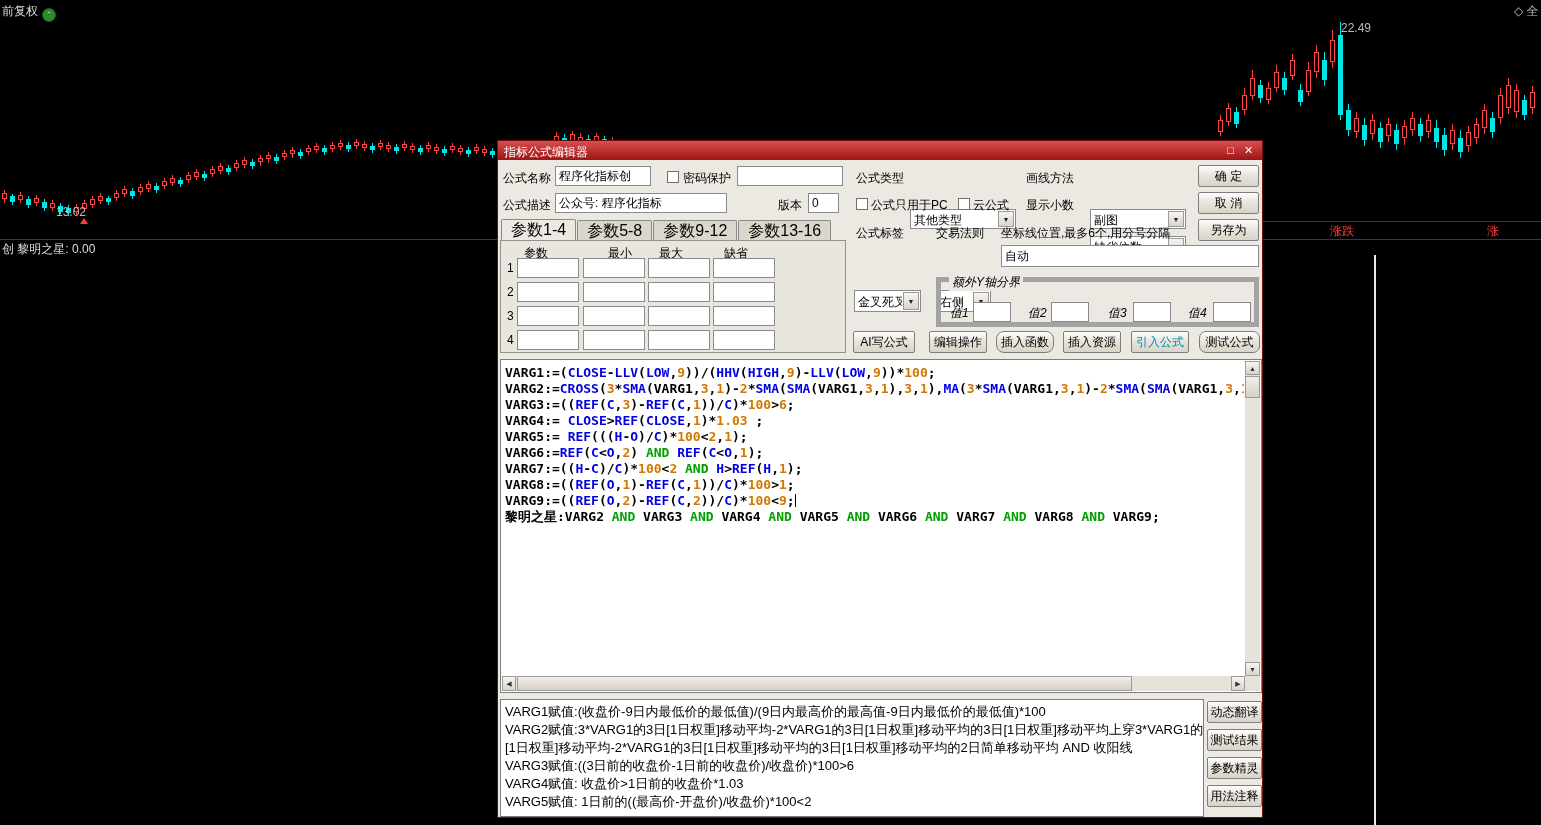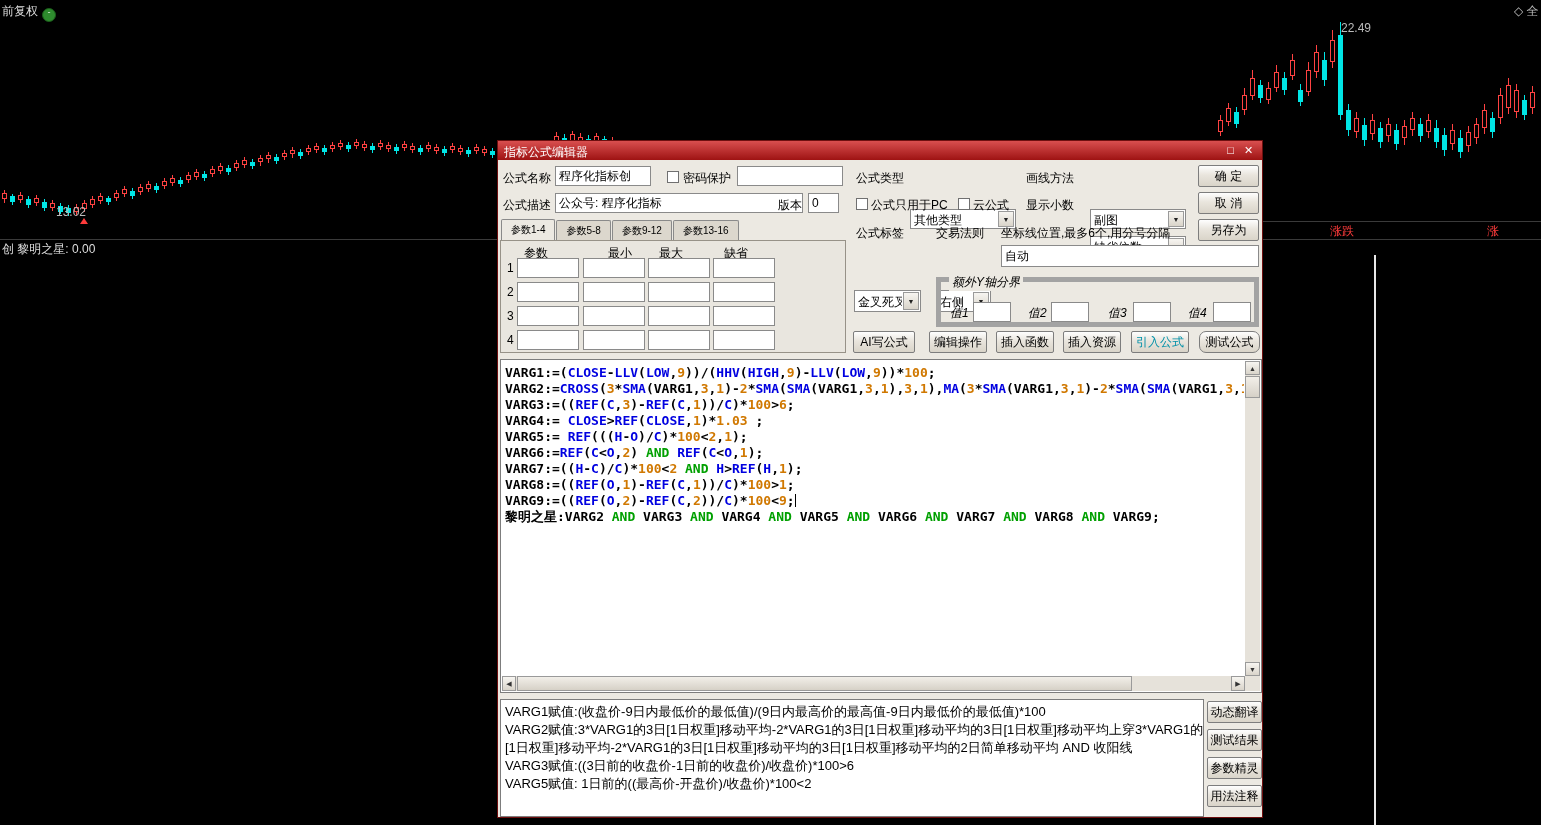--- a/index.html
+++ b/index.html
@@ -34,21 +34,21 @@
   .combo{position:absolute;background:#fff;border:1px solid #8a8a8a;box-sizing:border-box;margin-top:43px;}
   .combo .val{position:absolute;left:3px;top:2px;right:18px;overflow:hidden;white-space:nowrap;font-size:12px;}
   .combo .arrow{position:absolute;top:1px;right:1px;bottom:1px;width:16px;
     background:linear-gradient(#f7f5f1,#d9d4ca);border:1px solid #9a9a9a;box-sizing:border-box;
     display:flex;align-items:center;justify-content:center;font-size:7px;color:#222;cursor:pointer;}
   .btn{position:absolute;display:flex;align-items:center;justify-content:center;font-size:12px;
     color:#000;background:linear-gradient(#fefefe,#e9e5dd 45%,#d9d4c9);border:1px solid #7d7d7d;
     border-radius:2px;box-sizing:border-box;cursor:pointer;white-space:nowrap;}
   .btn.accent{color:#0090a8;}
   .tabs{position:absolute;height:21px;white-space:nowrap;}
-  .tab{display:inline-block;height:20px;line-height:20px;padding:0 9px;font-size:10px;
+  .tab{display:inline-block;height:20px;line-height:20px;padding:0 9px;font-size:16px;
     border:1px solid #8a8a8a;border-bottom:none;background:#dcd7cd;margin-right:1px;
     border-radius:2px 2px 0 0;cursor:pointer;vertical-align:bottom;text-align:center;}
   .tab.active{background:#ece9e2;height:21px;}
   .panel{position:absolute;border:1px solid #979288;box-sizing:border-box;background:#e9e6df;}
   .plbl{position:absolute;font-size:12px;color:#000;white-space:nowrap;}
   .grp{position:absolute;border:5px solid #a3a3a3;box-sizing:border-box;font-style:italic;}
   .glbl{position:absolute;top:-8px;left:8px;background:#ece9e2;padding:0 3px;font-size:12px;}
   
   .editor{position:absolute;background:#fff;border:1px solid #7d7d7d;box-sizing:border-box;}
   .code{position:absolute;left:1px;top:1px;right:17px;bottom:17px;overflow:hidden;
@@ -332,21 +332,21 @@
       <span class="arrow">▼</span>
     </div>
     <span class="lbl" style="left:528px;top:29px">画线方法</span>
     <div class="combo" style="left:592px;top:25px;width:96px;height:20px">
       <span class="val">副图</span>
       <span class="arrow">▼</span>
     </div>
     <div class="btn" style="left:700px;top:24px;width:61px;height:22px">确 定</div>
 
     <span class="lbl" style="left:5px;top:56px">公式描述</span>
-    <div class="tin" style="left:57px;top:52px;width:248px;height:20px">公众号: 程序化指标</div>
+    <div class="tin" style="left:57px;top:52px;width:172px;height:20px">公众号: 程序化指标</div>
     <span class="lbl" style="left:280px;top:56px">版本</span>
     <div class="tin" style="left:310px;top:52px;width:31px;height:20px">0</div>
     <div class="cb" style="left:358px;top:57px"></div>
     <span class="lbl" style="left:373px;top:56px">公式只用于PC</span>
     <div class="cb" style="left:460px;top:57px"></div>
     <span class="lbl" style="left:475px;top:56px">云公式</span>
     <span class="lbl" style="left:528px;top:56px">显示小数</span>
     <div class="combo" style="left:592px;top:52px;width:96px;height:20px">
       <span class="val">缺省位数</span>
       <span class="arrow">▼</span>
@@ -432,26 +432,27 @@
         <div class="sb-btn" style="top:0;bottom:0;right:0;width:14px">▶</div>
       </div>
       <div class="sb-corner"></div>
     </div>
 
     <div class="descpanel" id="desc-area" style="left:2px;top:558px;width:704px;height:118px">
         <div class="desc-line">VARG1赋值:(收盘价-9日内最低价的最低值)/(9日内最高价的最高值-9日内最低价的最低值)*100</div>
         <div class="desc-line">VARG2赋值:3*VARG1的3日[1日权重]移动平均-2*VARG1的3日[1日权重]移动平均的3日[1日权重]移动平均上穿3*VARG1的3日</div>
         <div class="desc-line">[1日权重]移动平均-2*VARG1的3日[1日权重]移动平均的3日[1日权重]移动平均的2日简单移动平均 AND 收阳线</div>
         <div class="desc-line">VARG3赋值:((3日前的收盘价-1日前的收盘价)/收盘价)*100&gt;6</div>
+        <div class="desc-line">VARG4赋值: 收盘价&gt;1日前的收盘价*1.03</div>
         <div class="desc-line">VARG5赋值: 1日前的((最高价-开盘价)/收盘价)*100&lt;2</div>
       </div>
 
   <div class="btn" style="left: 355px; top: 190px; width: 62px; height: 22px;">AI写公式</div>
       <div class="btn" style="left: 431px; top: 190px; width: 58px; height: 22px;">编辑操作</div>
-      <div class="btn" style="left: 498px; top: 190px; width: 58px; height: 22px;">插入函数</div>
+      <div class="btn" style="left: 498px; top: 190px; width: 58px; height: 22px; border-radius: 8px;">插入函数</div>
       <div class="btn" style="left: 565px; top: 190px; width: 58px; height: 22px;">插入资源</div>
       <div class="btn accent" style="left: 633px; top: 190px; width: 58px; height: 22px;">引入公式</div>
       <div class="btn" style="left: 701px; top: 190px; width: 61px; height: 22px; border-radius: 7px;">测试公式</div>
       <div class="btn" style="left: 709px; top: 560px; width: 55px; height: 22px;">动态翻译</div>
       <div class="btn" style="left: 709px; top: 588px; width: 55px; height: 22px;">测试结果</div>
       <div class="btn" style="left: 709px; top: 616px; width: 55px; height: 22px;">参数精灵</div>
       <div class="btn" style="left: 709px; top: 644px; width: 55px; height: 22px;">用法注释</div>
     </div>
 </div>
 

